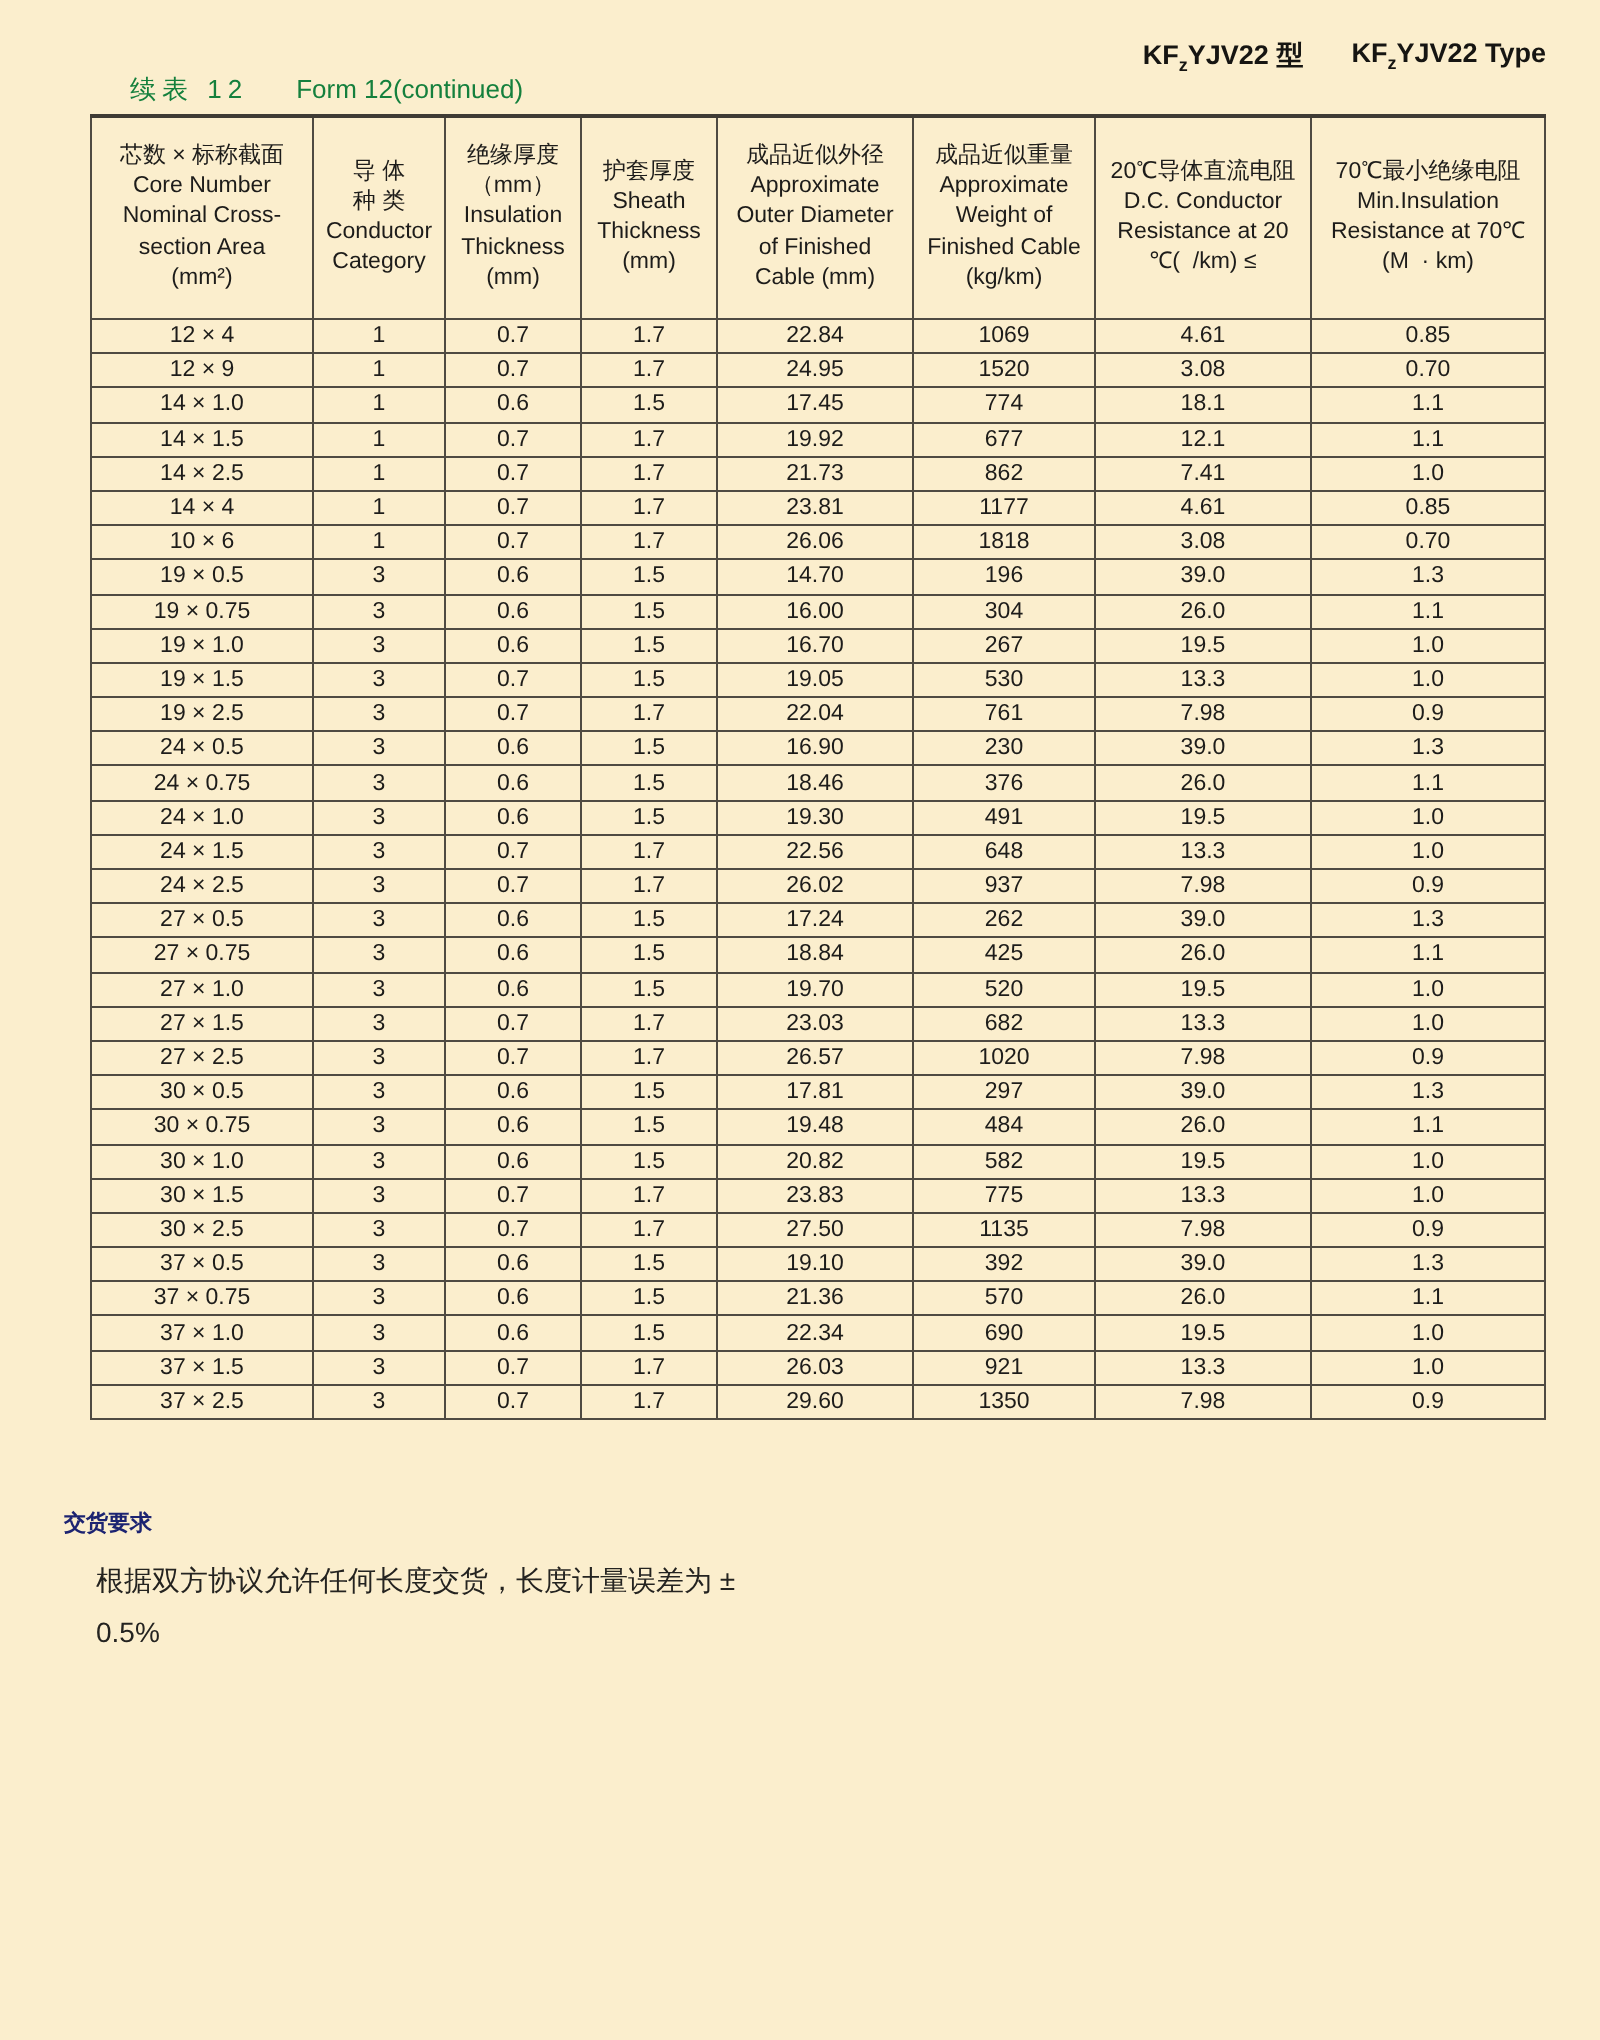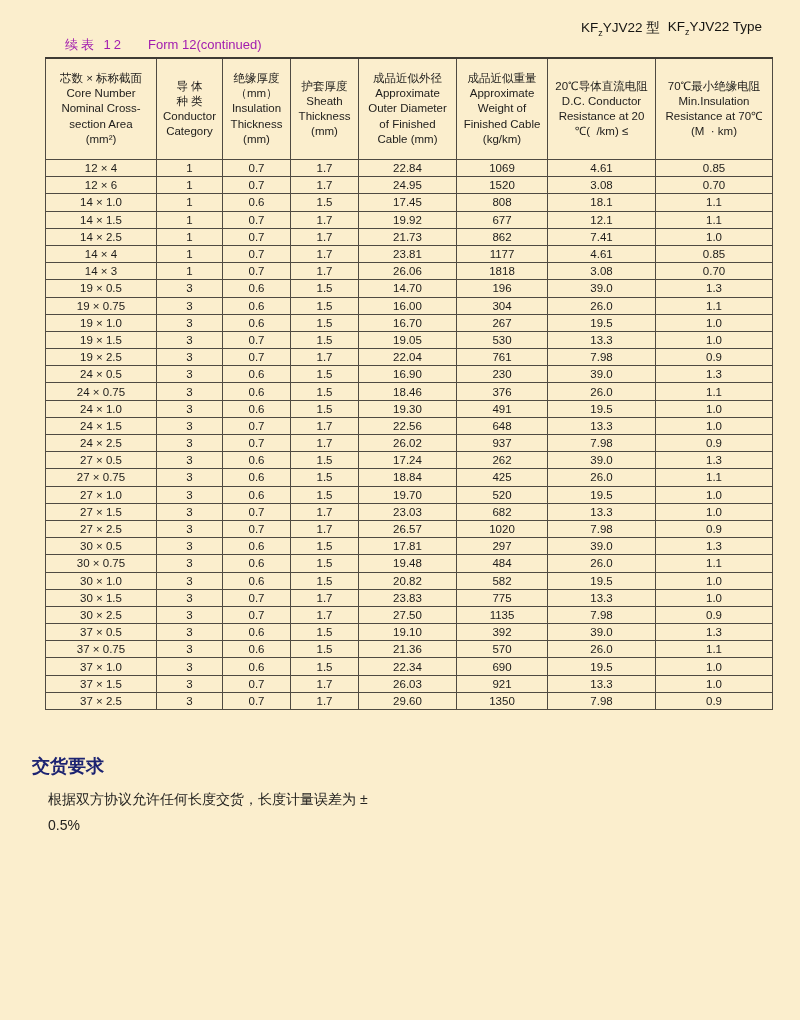--- a/index.html
+++ b/index.html
@@ -8,42 +8,42 @@
     width: 800px;
     height: 1020px;
     background: #fbeecd;
     color: #1d1c1a;
     font-family: "Liberation Sans", sans-serif;
     overflow: hidden;
   }
   .model-line {
     position: absolute;
     top: 19px;
-    right: 38px;
+    right: 27px;
     display: flex;
-    gap: 8px;
-    font-weight: normal;
+    gap: 24px;
+    font-weight: bold;
     font-size: 13.5px;
     color: #161512;
   }
   .model-line sub { font-size: 9px; }
   .content {
     position: absolute;
     left: 45px;
     top: 36px;
     width: 727px;
   }
   .caption {
     display: flex;
     gap: 24px;
     align-items: baseline;
     padding-left: 20px;
     font-size: 13px;
     margin-bottom: 3px;
-    color: #a21caf;
+    color: #15803d;
   }
   .caption .cap-cn { letter-spacing: 3px; }
   table.spec {
     width: 727px;
     border-collapse: collapse;
     table-layout: fixed;
   }
   table.spec, table.spec th, table.spec td {
     border: 1px solid #4f4a42;
   }
@@ -67,21 +67,21 @@
     padding: 0 2px;
     color: #1d1c1a;
   }
   .bottom {
     display: flex;
     margin-top: 44px;
     margin-left: -13px;
   }
   .bottom h3 {
     margin: 0;
-    font-size: 18px;
+    font-size: 11px;
     font-weight: bold;
     color: #1c2371;
   }
   .bottom-left { width: 393px; }
   .bottom-left p {
     margin: 9px 0 0 16px;
     font-size: 14px;
     line-height: 1.85;
     white-space: pre-line;
     color: #242320;
@@ -169,36 +169,36 @@
             <td>12 × 4</td>
             <td>1</td>
             <td>0.7</td>
             <td>1.7</td>
             <td>22.84</td>
             <td>1069</td>
             <td>4.61</td>
             <td>0.85</td>
           </tr>
           <tr>
-            <td>12 × 6</td>
+            <td>12 × 9</td>
             <td>1</td>
             <td>0.7</td>
             <td>1.7</td>
             <td>24.95</td>
             <td>1520</td>
             <td>3.08</td>
             <td>0.70</td>
           </tr>
           <tr>
             <td>14 × 1.0</td>
             <td>1</td>
             <td>0.6</td>
             <td>1.5</td>
             <td>17.45</td>
-            <td>808</td>
+            <td>774</td>
             <td>18.1</td>
             <td>1.1</td>
           </tr>
           <tr>
             <td>14 × 1.5</td>
             <td>1</td>
             <td>0.7</td>
             <td>1.7</td>
             <td>19.92</td>
             <td>677</td>
@@ -219,21 +219,21 @@
             <td>14 × 4</td>
             <td>1</td>
             <td>0.7</td>
             <td>1.7</td>
             <td>23.81</td>
             <td>1177</td>
             <td>4.61</td>
             <td>0.85</td>
           </tr>
           <tr>
-            <td>14 × 3</td>
+            <td>10 × 6</td>
             <td>1</td>
             <td>0.7</td>
             <td>1.7</td>
             <td>26.06</td>
             <td>1818</td>
             <td>3.08</td>
             <td>0.70</td>
           </tr>
           <tr>
             <td>19 × 0.5</td>

